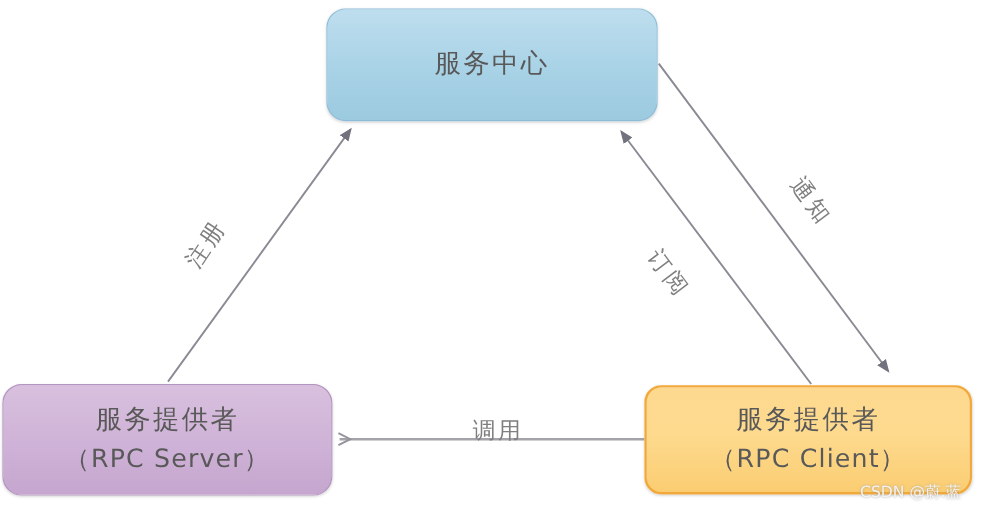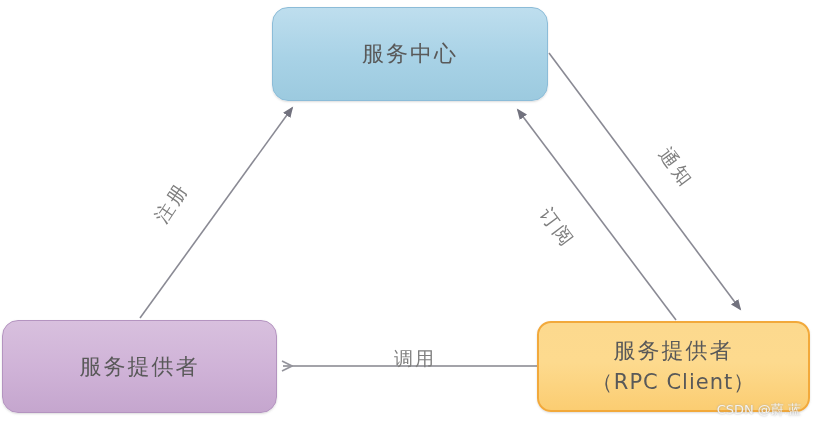--- a/index.html
+++ b/index.html
@@ -106,20 +106,21 @@
 
     <line x1="537" y1="366" x2="283" y2="366" stroke="#a3a3a9" stroke-width="2" marker-end="url(#arrowOpen)"></line>
   </svg>
 
   <div class="node node-registry">
     <div class="title">服务中心</div>
   </div>
 
   <div class="node node-provider">
     <div class="title">服务提供者</div>
+    <div class="subtitle">（RPC  Server）</div>
   </div>
 
   <div class="node node-consumer">
     <div class="title">服务提供者</div>
     <div class="subtitle">（RPC  Client）</div>
   </div>
 
   <div class="edge-label register">注册</div>
   <div class="edge-label subscribe">订阅</div>
   <div class="edge-label notify">通知</div>

